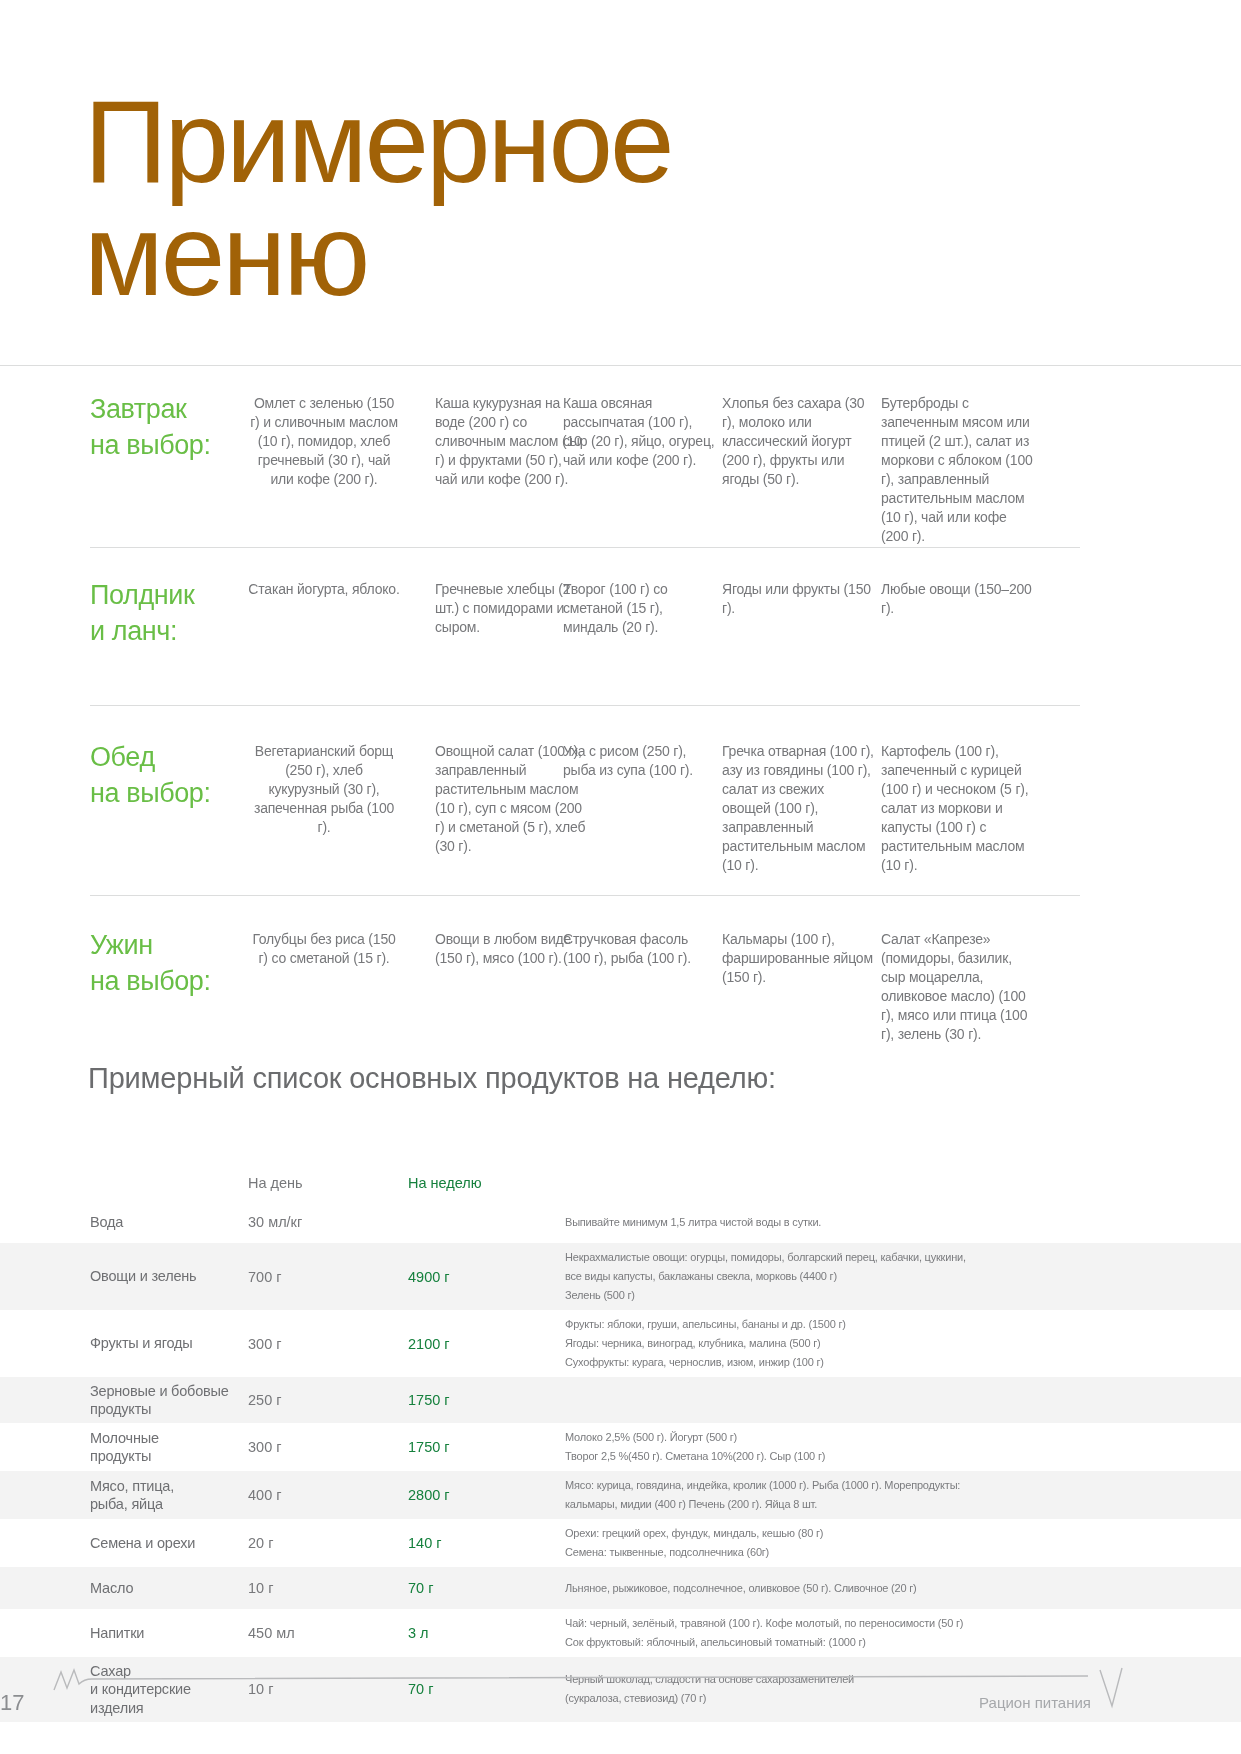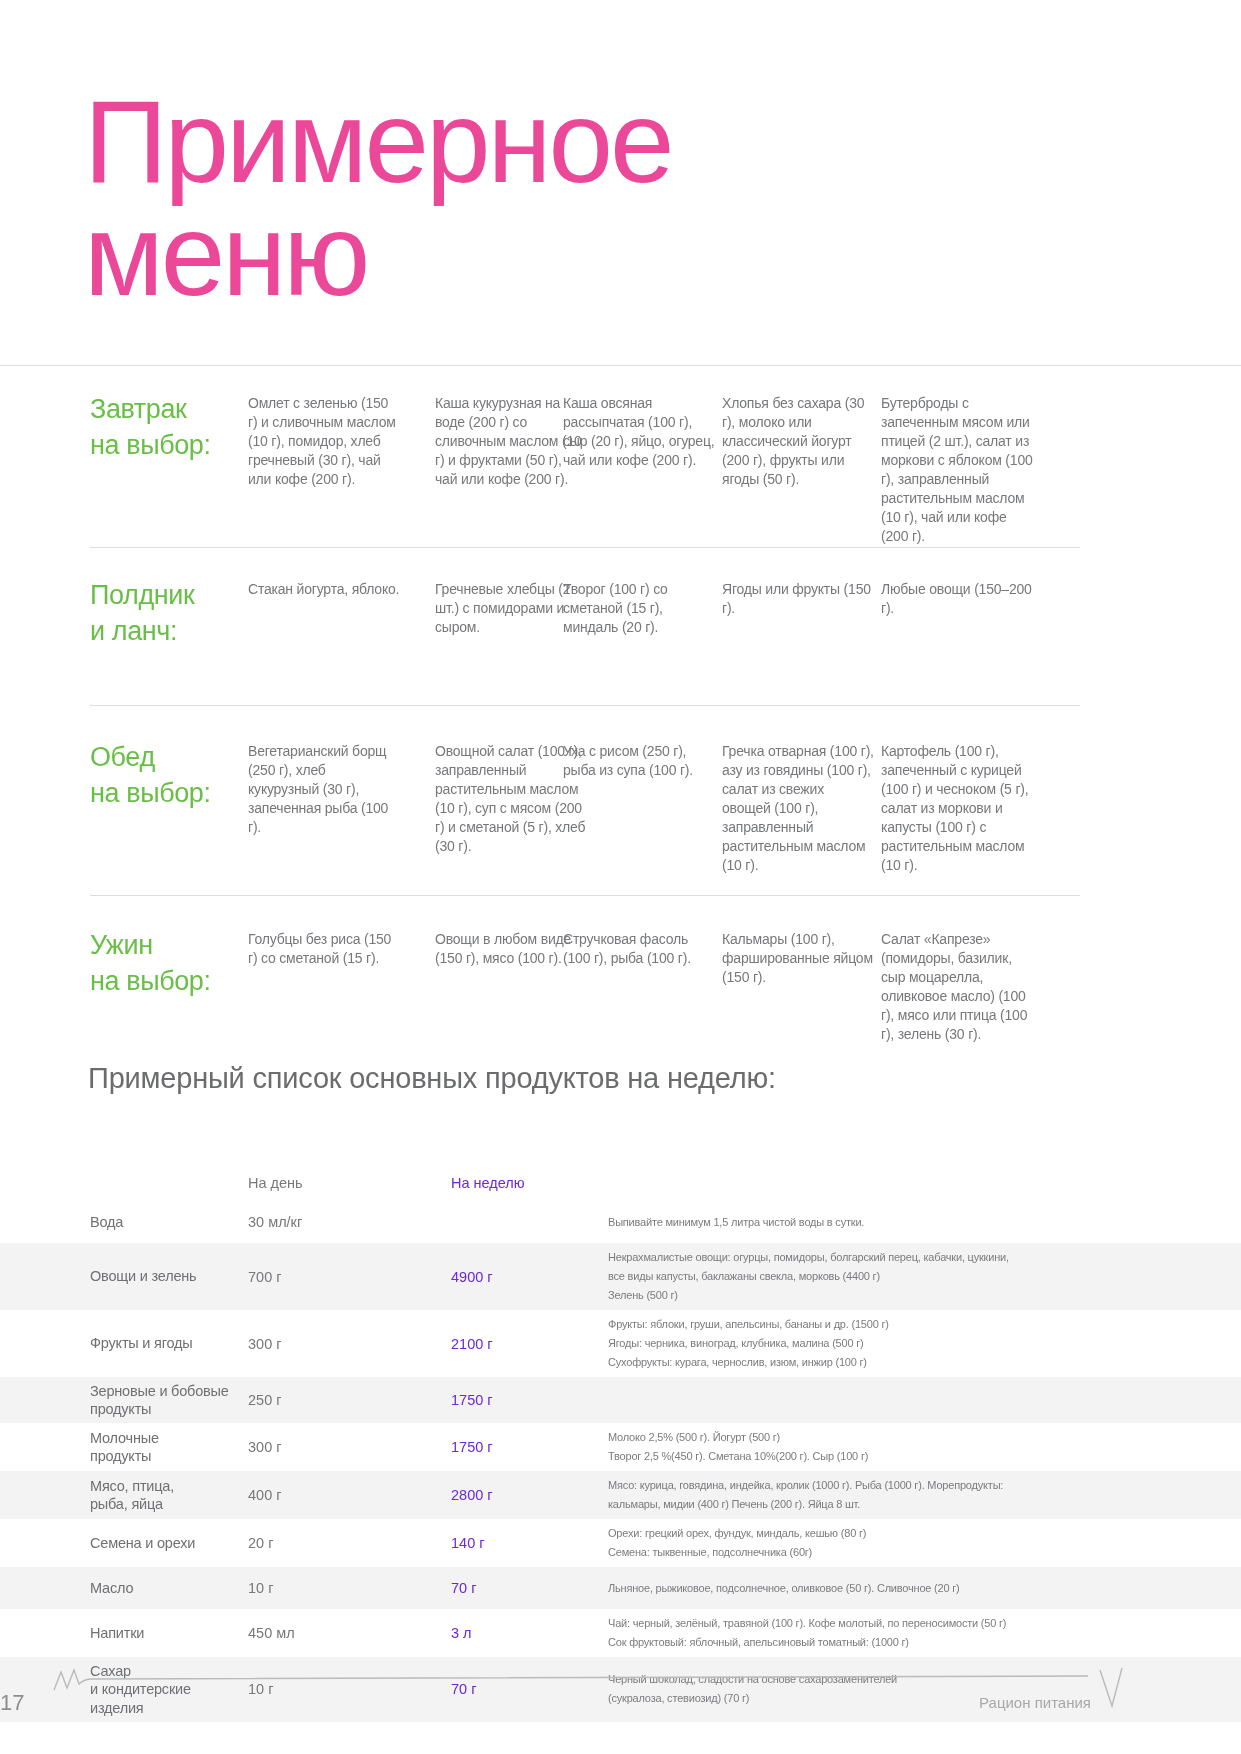--- a/index.html
+++ b/index.html
@@ -10,21 +10,21 @@
     background:#ffffff;
     font-family:"Liberation Sans", sans-serif;
     overflow:hidden;
   }
 
   
   .title {
     position:absolute; left:84px; top:86px;
     font-size:116px; line-height:0.97; font-weight:400;
     letter-spacing:-3px;
-    color:#ec4899;
+    color:#a16207;
     white-space:pre-line;
   }
 
   
   .hr-full {
     position:absolute; left:0; width:1241px; height:1px;
     background:#dcdddd; top:365px;
   }
   .hr-mid {
     position:absolute; left:90px; width:990px; height:1px;
@@ -39,41 +39,41 @@
     position:absolute; left:90px; top:0; width:160px;
     font-size:27px; line-height:1.32; font-weight:400;
     letter-spacing:-0.4px;
     color:#69be46; white-space:pre-line;
   }
   .opt {
     position:absolute; top:2px; width:152px;
     font-size:14px; line-height:19px; letter-spacing:-0.2px;
     color:#77787b; white-space:pre-line;
   }
-  .c1 { left:248px; } .c2 { left:407px;margin-left:28px; } .c3 { left:563px; }
+  .c1 { left:248px;text-align:center; } .c2 { left:407px;margin-left:28px; } .c3 { left:563px; }
   .c4 { left:722px; } .c5 { left:881px; }
 
   
   .products-heading {
     position:absolute; left:88px; top:1062px;
     font-size:29px; font-weight:400; letter-spacing:-0.2px;
     color:#6b6c6e;
   }
   .ptable { position:absolute; left:0; top:1165px; width:1241px; }
   .thead { display:flex; align-items:center; height:36px; }
   .th { font-size:15px; color:#58595b; }
   .trow { display:flex; align-items:center; padding:5px 0; min-height:42px; }
   .trow.shaded { background:#f3f3f3; }
   .tname {
     margin-left:90px; width:158px; flex:0 0 158px;
     font-size:14.5px; line-height:1.25; color:#6f7073;
     white-space:pre-line; letter-spacing:-0.2px;
   }
   .tday  { width:160px; flex:0 0 160px; font-size:14.5px; color:#77787b; }
-  .tweek { width:157px; flex:0 0 157px; font-size:14.5px; color:#6d28d9;margin-left:43px; }
+  .tweek { width:157px; flex:0 0 157px; font-size:14.5px; color:#15803d; }
   .tdesc {
     width:585px; flex:0 0 585px;
     font-size:11px; line-height:19px; color:#7b7c7f;
     white-space:pre-line; letter-spacing:-0.2px;
   }
 
   
   .footer-rule { position:absolute; left:48px; top:1660px; }
   .page-number {
     position:absolute; left:0; width:1241px; top:1690px;

